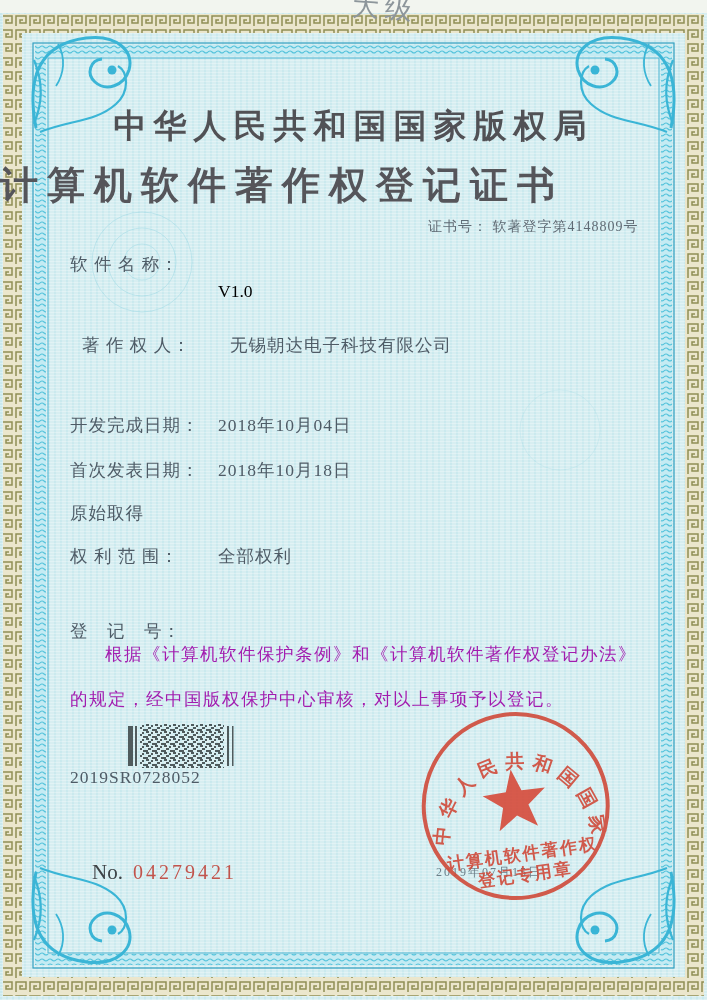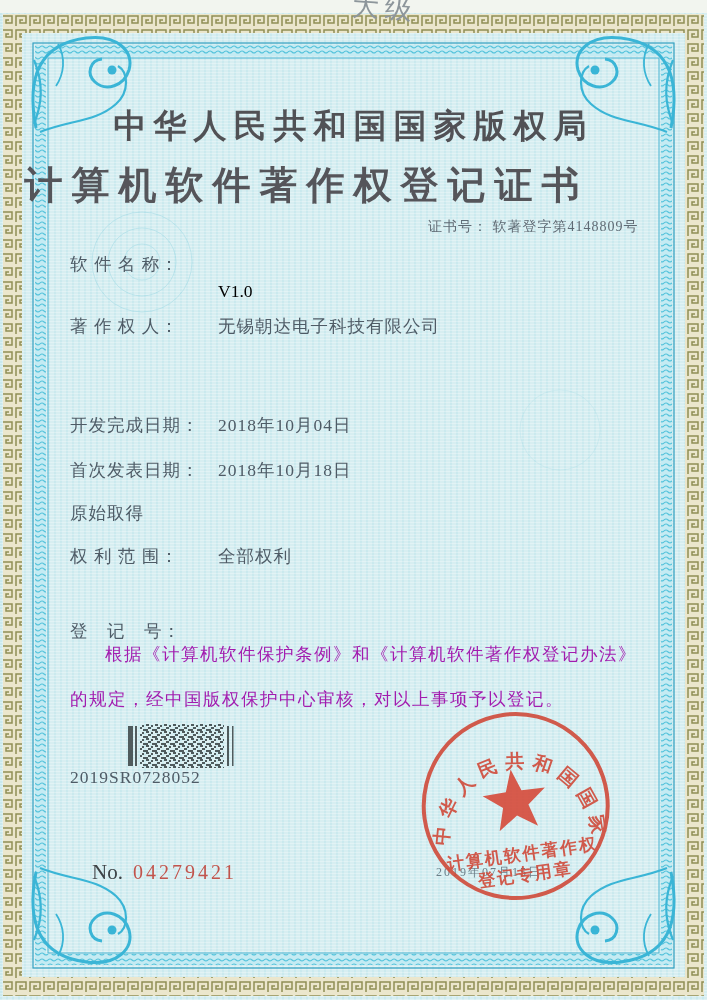--- a/index.html
+++ b/index.html
@@ -16,33 +16,33 @@
   #frame-svg{left:0;top:0;width:707px;height:1000px;pointer-events:none;}
   #handwriting{
     left:352px;top:-10px;font-size:27px;color:#8d969b;
     font-family:"DejaVu Sans",sans-serif;transform:rotate(4deg);letter-spacing:6px;z-index:3;
   }
   #authority{
     left:0;top:104px;width:707px;text-align:center;
     font-size:33px;font-weight:bold;color:#515155;letter-spacing:7px;z-index:2;
   }
   #cert-title{
-    left:0;top:160px;width:613px;text-align:center;
+    left:0;top:160px;width:613px;text-align:left;
     font-size:38px;font-weight:bold;color:#55555a;letter-spacing:9px;z-index:2;
   }
   #cert-no{
     left:428px;top:218px;font-size:14px;color:#5e6a74;letter-spacing:1px;z-index:2;
   }
   .field-row{left:70px;width:590px;display:flex;z-index:2;
     font-size:17.5px;color:#4e5b66;letter-spacing:1px;}
   .field-label{width:148px;flex:0 0 148px;}
   .field-value{flex:1;}
   #row-name{top:252px;}
   #name-line2{left:218px;top:281px;font-size:17.5px;color:#000000;z-index:2;}
-  #row-owner{top:314px;}
+  #row-owner{top:333px;margin-left:12px;}
   #row-devdate{top:413px;}
   #row-pubdate{top:458px;}
   #row-acquire{top:501px;}
   #row-scope{top:544px;}
   #row-regno{top:619px;flex-direction:column;}
   #statement{
     left:70px;top:632px;width:578px;font-size:17.5px;color:#a21caf;
     line-height:2.55;text-indent:2em;letter-spacing:1.5px;z-index:2;
   }
   #barcode{left:128px;top:724px;z-index:2;}

